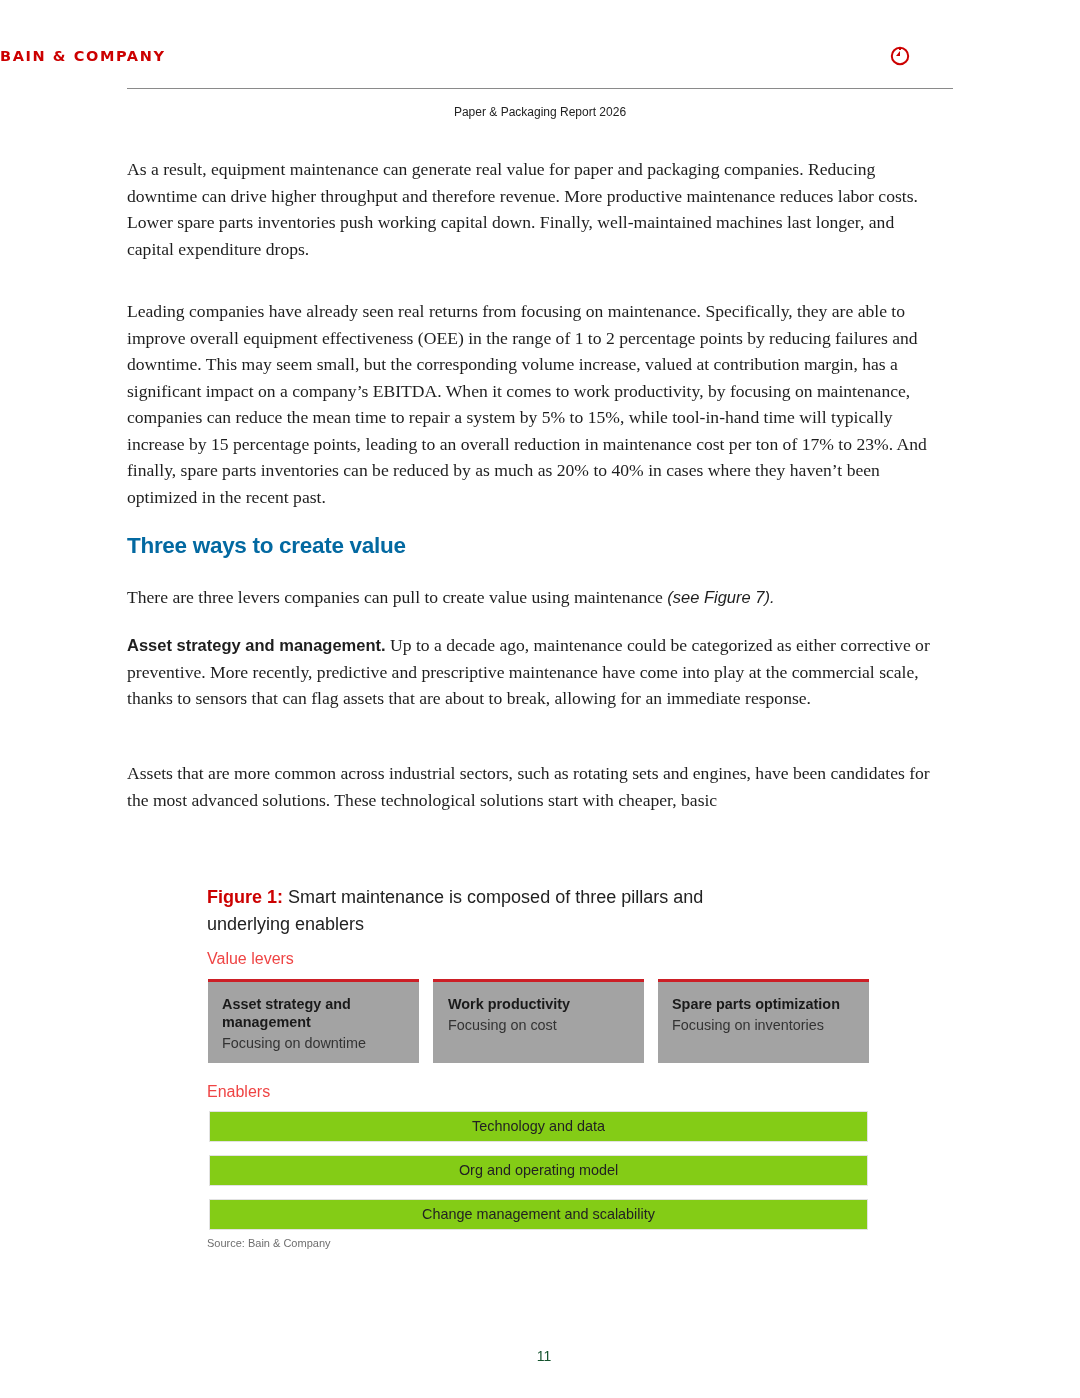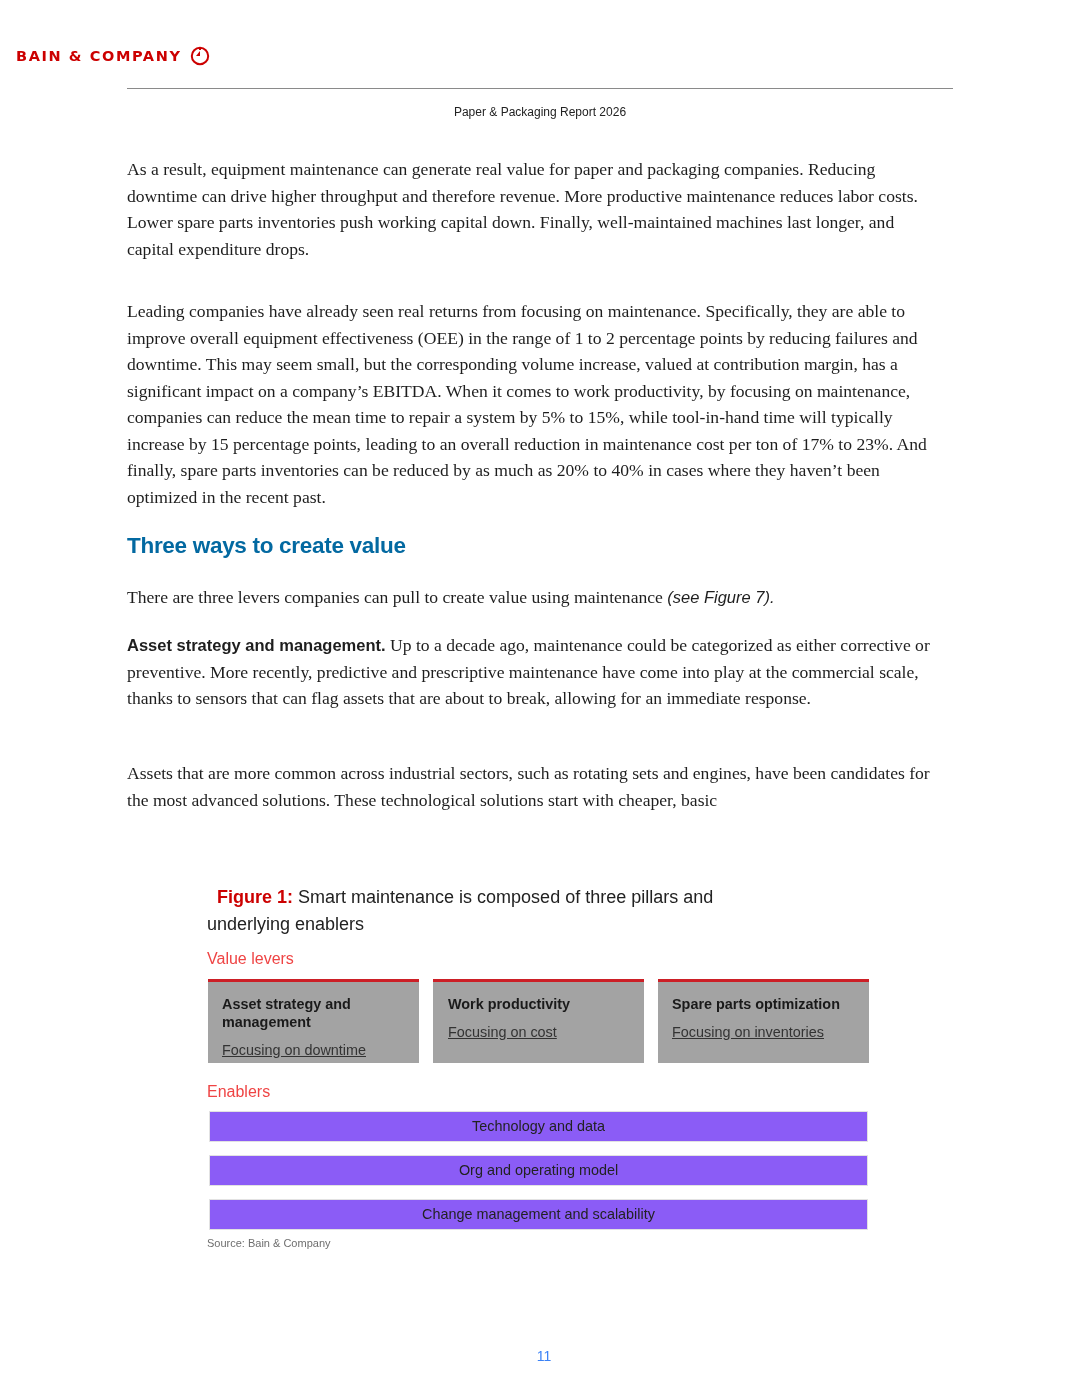--- a/index.html
+++ b/index.html
@@ -1,57 +1,57 @@
 <!DOCTYPE html>
 <html><head>
   <meta charset="utf-8">
   <style>
     * { margin: 0; padding: 0; box-sizing: border-box; }
     html, body { width: 1080px; height: 1398px; background: #ffffff; }
     body { position: relative; font-family: "Liberation Sans", sans-serif; color: #1a1a1a; overflow: hidden; }
 
-    .logo-row { position: absolute; top: 46px; left: 0; width: 910px; display: flex; justify-content: flex-start; align-items: center; gap: 8px; padding-left: 16px; }
+    .logo-row { position: absolute; top: 46px; left: 0; width: 910px; display: flex; justify-content: space-between; align-items: center; gap: 8px; }
     .logo-text { font-family: "DejaVu Sans", sans-serif; font-weight: bold; color: #cc0000; font-size: 14.5px; letter-spacing: 1.6px; }
     .logo-icon { width: 20px; height: 20px; display: inline-block; }
 
     .header-rule { position: absolute; top: 88px; left: 127px; width: 826px; height: 1px; background: #8a8a8a; }
     .report-title { position: absolute; top: 105px; left: 0; width: 1080px; text-align: center; font-size: 12px; color: #222; }
 
     .body-text { position: absolute; left: 127px; width: 810px; font-family: "Liberation Serif", serif; font-size: 17.6px; line-height: 26.5px; color: #1e1e1e; }
     .body-text .lead { font-family: "Liberation Sans", sans-serif; font-weight: bold; font-size: 16.5px; }
     .body-text .ref { font-family: "Liberation Sans", sans-serif; font-style: italic; font-size: 16.5px; }
 
     .p1 { top: 156px; }
     .p2 { top: 298px; }
     .section-heading { position: absolute; top: 533px; left: 127px; font-family: "Liberation Sans", sans-serif; font-weight: bold; font-size: 22.5px; color: #0369a1; letter-spacing: -0.3px; }
     .p3 { top: 584px; }
     .p4 { top: 632px; }
     .p5 { top: 760px; }
 
     .fig-title { position: absolute; top: 884px; left: 207px; width: 540px; font-size: 18px; line-height: 27px; color: #222; }
-    .fig-title .fig-num { color: #cc0000; font-weight: bold; margin-left: 10px; }
+    .fig-title .fig-num { color: #cc0000; font-weight: bold; }
 
     .sub-label { position: absolute; left: 207px; font-weight: normal; font-size: 16px; color: #ef4444; }
     .value-label { top: 950px; }
     .enablers-label { top: 1083px; }
 
     .lever { position: absolute; top: 979px; width: 211px; height: 84px; background: #a3a3a3; border-top: 3px solid #cc1f26; padding: 13px 14px 0 14px; }
     .lever-1 { left: 208px; }
     .lever-2 { left: 433px; padding-left: 15px; }
     .lever-3 { left: 658px; }
     .lever-title { font-weight: bold; font-size: 14.4px; line-height: 18px; color: #1a1a1a; display: block; }
-    .lever-sub { font-size: 14.4px; line-height: 22px; color: #333; display: block; margin-top: 8px; text-decoration: underline; }
+    .lever-sub { font-size: 14.4px; line-height: 22px; color: #333; display: block; margin-top: 1px; }
 
-    .enabler { position: absolute; left: 209px; width: 659px; height: 31px; border: 1px solid #e2e2e2; background: #8b5cf6; text-align: center; font-size: 14.4px; line-height: 29px; color: #222; }
+    .enabler { position: absolute; left: 209px; width: 659px; height: 31px; border: 1px solid #e2e2e2; background: #84cc16; text-align: center; font-size: 14.4px; line-height: 29px; color: #222; }
     .en-1 { top: 1111px; }
     .en-2 { top: 1155px; }
     .en-3 { top: 1199px; }
 
     .source { position: absolute; top: 1237px; left: 207px; font-size: 11px; color: #6e6e6e; }
-    .page-number { position: absolute; top: 1348px; left: 0; width: 1080px; text-align: center; font-size: 14px; color: #3b82f6; padding-left: 8px; }
+    .page-number { position: absolute; top: 1348px; left: 0; width: 1080px; text-align: center; font-size: 14px; color: #14532d; padding-left: 8px; }
   </style>
 </head>
 <body>
 
 <div class="logo-row">
   <span class="logo-text">BAIN &amp; COMPANY</span>
   <span class="logo-icon">
     <svg width="20" height="20" viewBox="0 0 20 20">
       <circle cx="10" cy="10" r="8.2" fill="none" stroke="#cc0000" stroke-width="2"></circle>
       <line x1="10" y1="1.5" x2="10" y2="4" stroke="#cc0000" stroke-width="2"></line>

